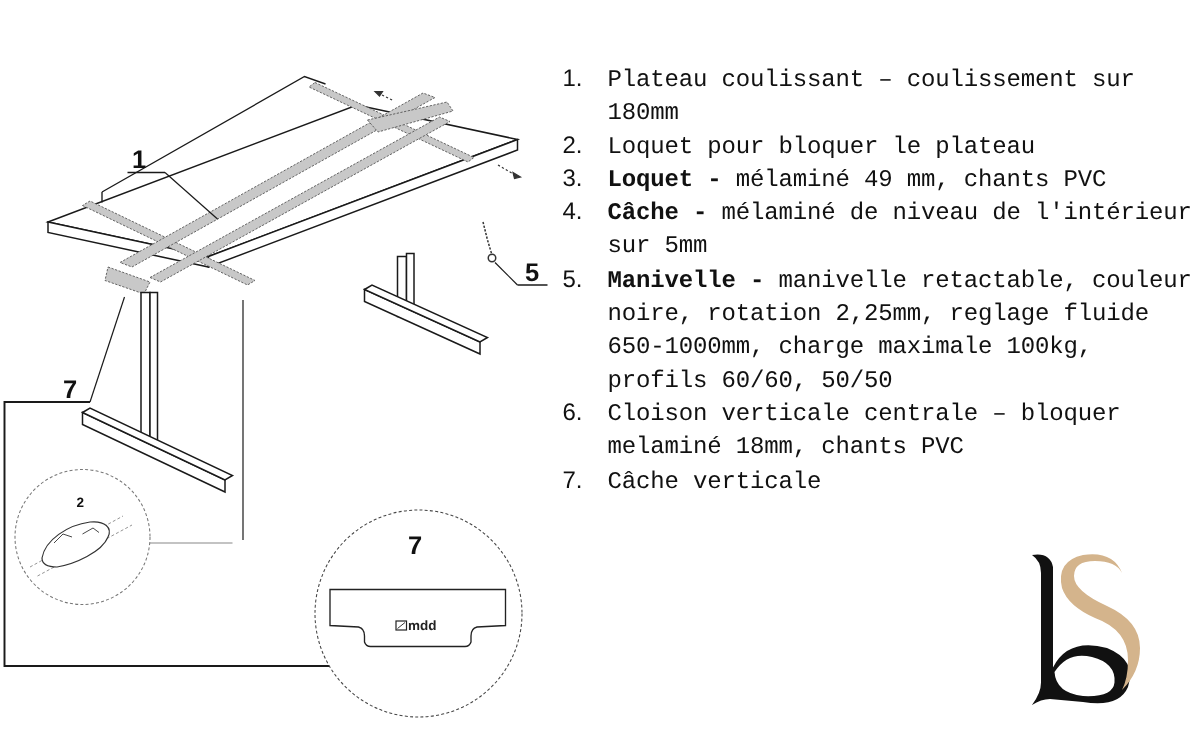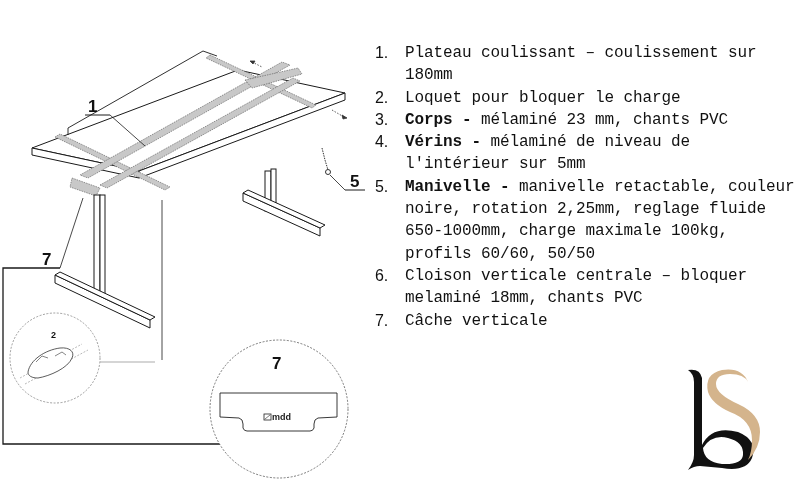--- a/index.html
+++ b/index.html
@@ -110,29 +110,29 @@
   </g>
 </svg>
 
 <ol class="legend">
   <li>
       <span class="num">1.</span>
       <span class="txt"><b></b><span>Plateau coulissant – coulissement sur 180mm</span></span>
     </li>
   <li>
       <span class="num">2.</span>
-      <span class="txt"><b></b><span>Loquet pour bloquer le charge</span></span>
+      <span class="txt"><b></b><span>Loquet pour bloquer le plateau</span></span>
     </li>
   <li>
       <span class="num">3.</span>
-      <span class="txt"><b>Corps -</b><span> mélaminé 23 mm, chants PVC</span></span>
+      <span class="txt"><b>Loquet -</b><span> mélaminé 49 mm, chants PVC</span></span>
     </li>
   <li>
       <span class="num">4.</span>
-      <span class="txt"><b>Vérins -</b><span> mélaminé de niveau de l'intérieur sur 5mm</span></span>
+      <span class="txt"><b>Câche -</b><span> mélaminé de niveau de l'intérieur sur 5mm</span></span>
     </li>
   <li>
       <span class="num">5.</span>
       <span class="txt"><b>Manivelle -</b><span> manivelle retactable, couleur noire, rotation 2,25mm, reglage fluide 650-1000mm, charge maximale 100kg, profils 60/60, 50/50</span></span>
     </li>
   <li>
       <span class="num">6.</span>
       <span class="txt"><b></b><span>Cloison verticale centrale – bloquer melaminé 18mm, chants PVC</span></span>
     </li>
   <li>

